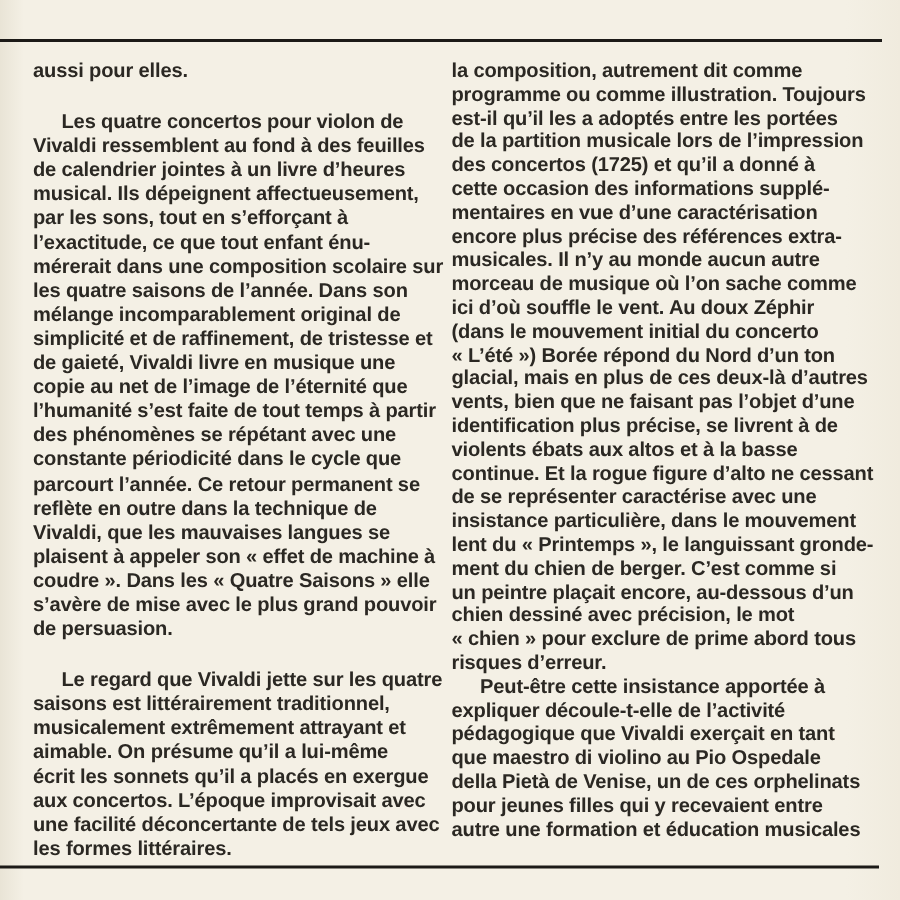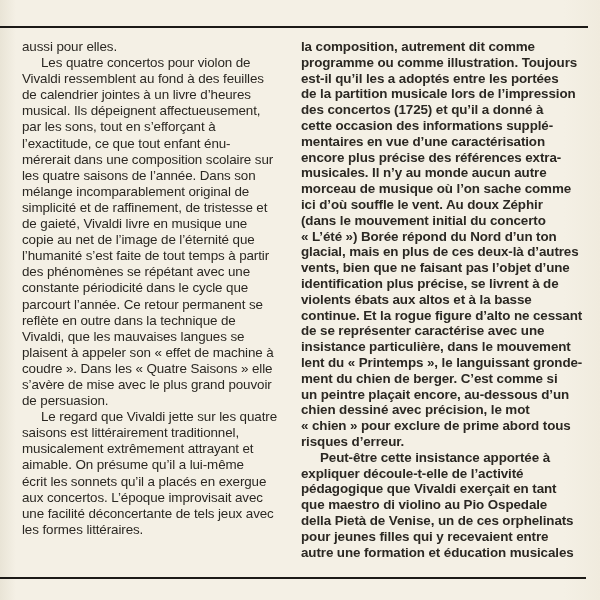--- a/index.html
+++ b/index.html
@@ -32,29 +32,30 @@
     position: absolute;
     top: 39px;
     color: #2b2823;
     font-size: 13.4px;
     letter-spacing: -0.1px;
   }
   .col-left {
     left: 22px;
     width: 274px;
     line-height: 16.1px;
+    font-weight: bold;
   }
   .col-right {
     left: 301px;
     width: 292px;
     line-height: 15.8px;
     font-weight: bold;
   }
   .para { white-space: pre-line; }
-  .para.indent { text-indent: 19px; }
+  .para.indent { text-indent: 19px; margin-top: 18px; }
   .para.space-before { margin-top: 0; }
   .page-num {
     position: absolute;
     top: 582px;
     left: 0;
     width: 600px;
     text-align: center;
     font-size: 15px;
     color: #3c3933;
     margin-top: 32px;

